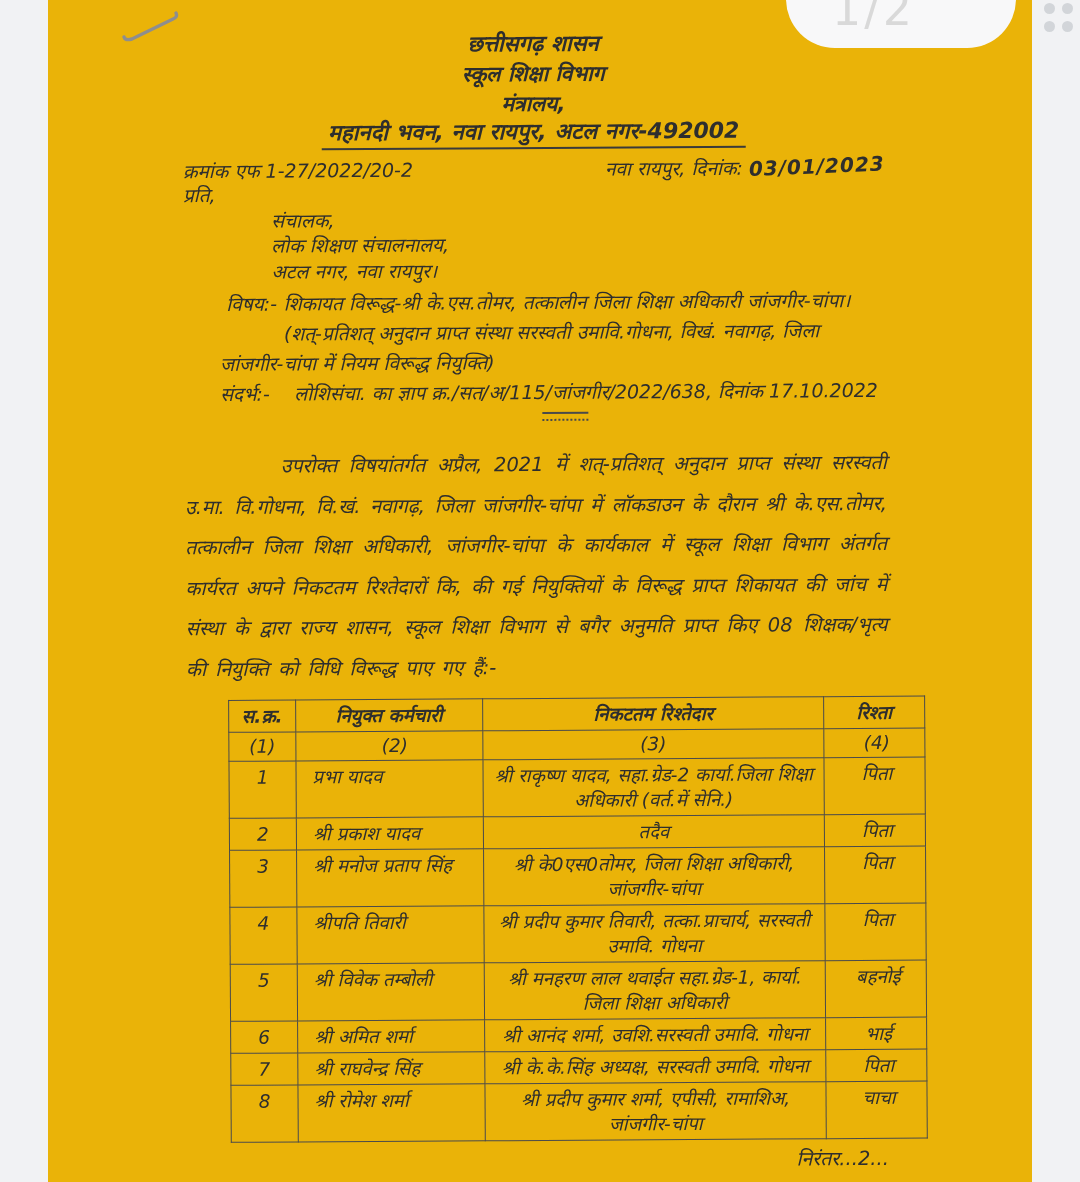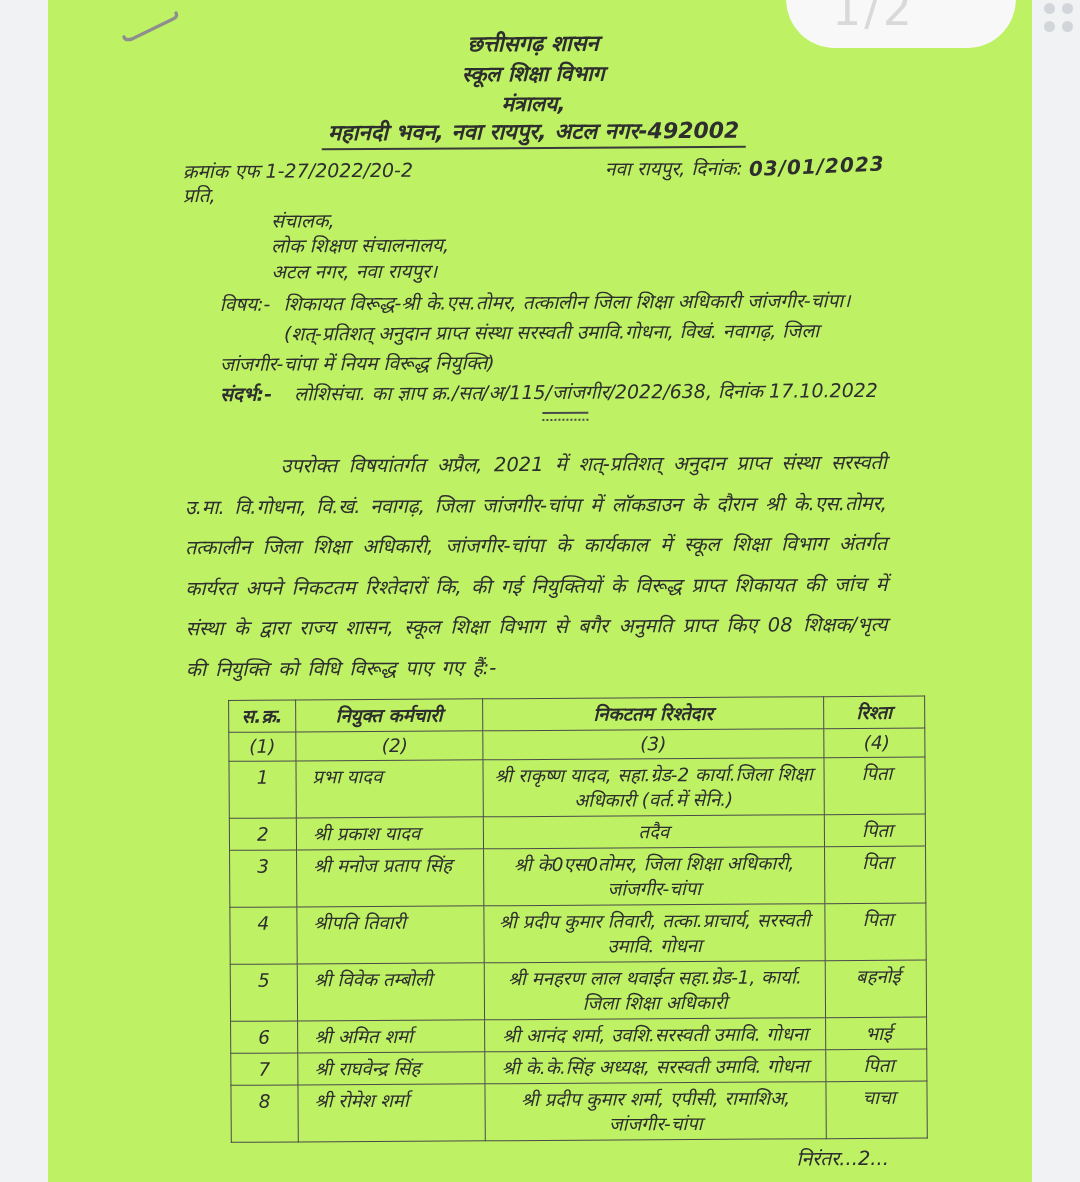--- a/index.html
+++ b/index.html
@@ -12,39 +12,39 @@
   .gutter.right{right:0;}
   .dots{position:absolute;top:3px;right:7px;z-index:6;display:grid;grid-template-columns:11px 11px;gap:7px;}
   .dots i{width:11px;height:11px;border-radius:50%;background:#d2d5d9;display:block;}
   .page-pill{
     position:absolute;top:-50px;left:786px;width:230px;height:98px;border-radius:50px;
     background:#f8f8f9;z-index:2;display:flex;align-items:flex-end;justify-content:center;
   }
   .page-pill span{
     font-size:46px;color:#d9d9d9;line-height:1;padding:0 55px 16px 0;letter-spacing:3px;
   }
-  .page{position:absolute;left:48px;top:0;width:984px;height:1182px;background:#bef264;z-index:1;}
+  .page{position:absolute;left:48px;top:0;width:984px;height:1182px;background:#eab308;z-index:1;}
   .swoosh{position:absolute;left:70px;top:4px;z-index:3;}
   .content{
     position:absolute;left:134px;top:28px;width:702px;color:#2e2e2e;
     font-style:italic;transform:rotate(-0.35deg);transform-origin:50% 0;
   }
   .center{text-align:center;}
   .lh1{font-size:22px;font-weight:600;line-height:31px;}
   .lh2{font-size:21px;font-weight:600;line-height:30px;}
   .addr-head{display:inline-block;font-size:22px;font-weight:700;border-bottom:2.5px solid #3a3a3a;padding:0 6px 2px 6px;line-height:26px;}
   .meta-row{display:flex;justify-content:space-between;font-size:19px;margin-top:8px;line-height:24px;}
   .hand{display:inline-block;font-size:20px;font-weight:600;transform:rotate(-2deg) translateY(-1px);letter-spacing:1px;}
   .line{font-size:19px;line-height:25.5px;}
   .ml36{margin-left:36px;}
   .ml88{margin-left:88px;}
   .subj-row{display:flex;font-size:19px;line-height:30px;margin-left:36px;}
-  .subj-row .lbl{width:64px;flex:0 0 64px;}
+  .subj-row .lbl{width:64px;flex:0 0 64px;text-align:center;}
   .ref-row{display:flex;font-size:19px;line-height:26px;margin-left:36px;margin-top:2px;}
-  .ref-row .lbl{width:74px;flex:0 0 74px;font-weight:bold;}
+  .ref-row .lbl{width:74px;flex:0 0 74px;}
   .ml100{margin-left:100px;font-size:19px;line-height:30px;}
   .divider{width:46px;height:5px;border-top:2px solid #4a4a4a;border-bottom:2px dotted #4a4a4a;margin:7px 0 0 358px;}
   .body-par{
     margin-top:24px;font-size:19.5px;line-height:40.5px;text-align:justify;
     text-indent:96px;word-spacing:3px;
   }
   table.appt{
     margin:10px 0 0 42px;border-collapse:collapse;width:652px;table-layout:fixed;
     font-size:18.5px;line-height:25px;font-style:italic;color:#2e2e2e;
   }

